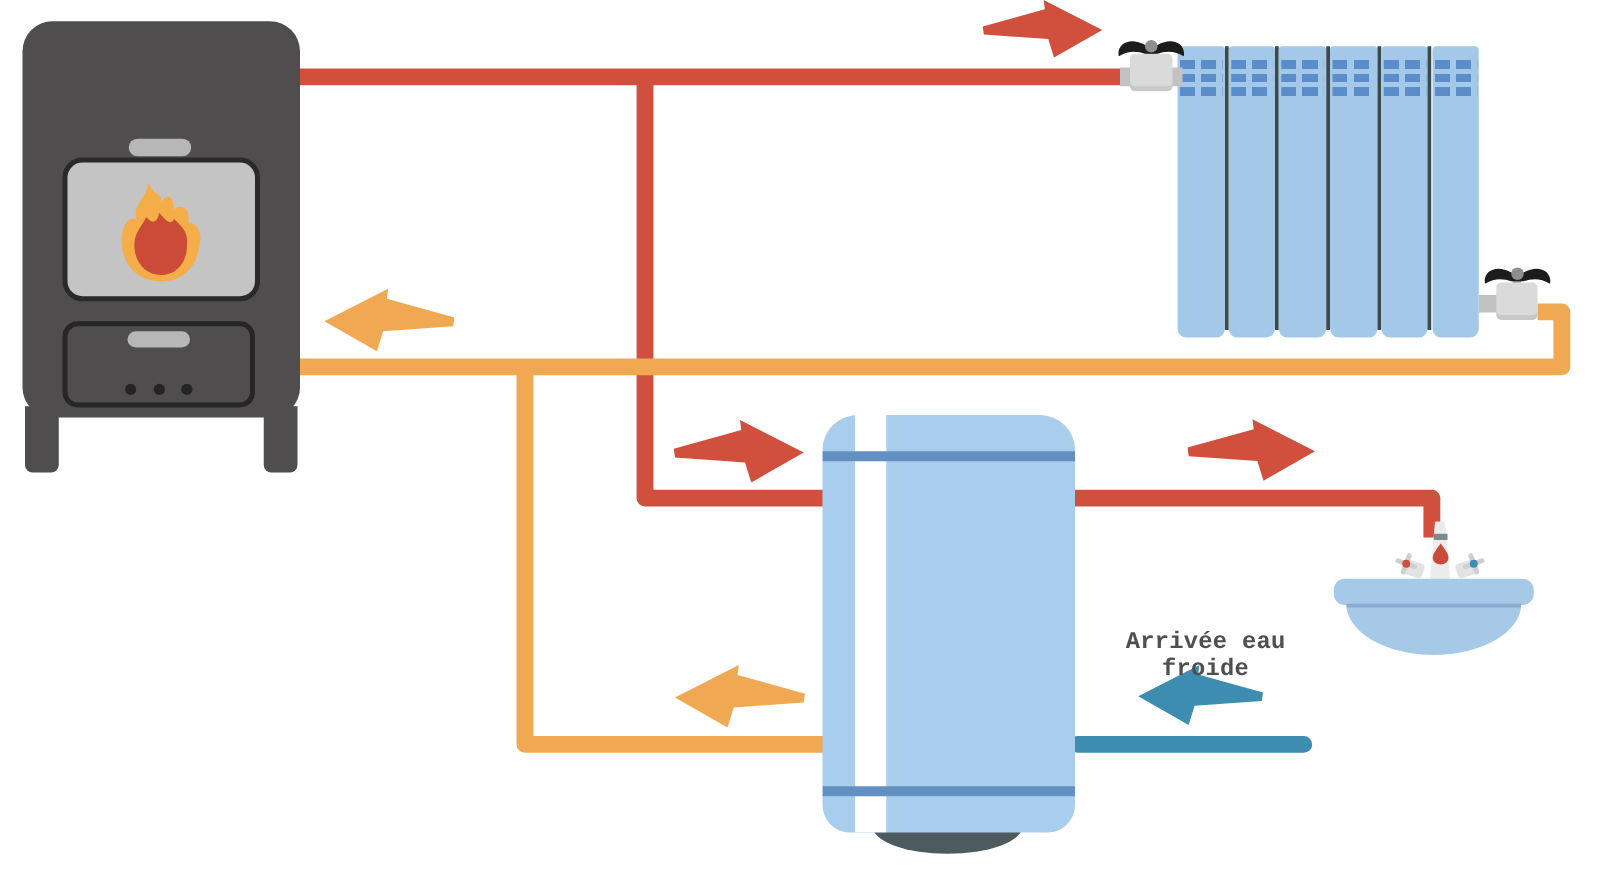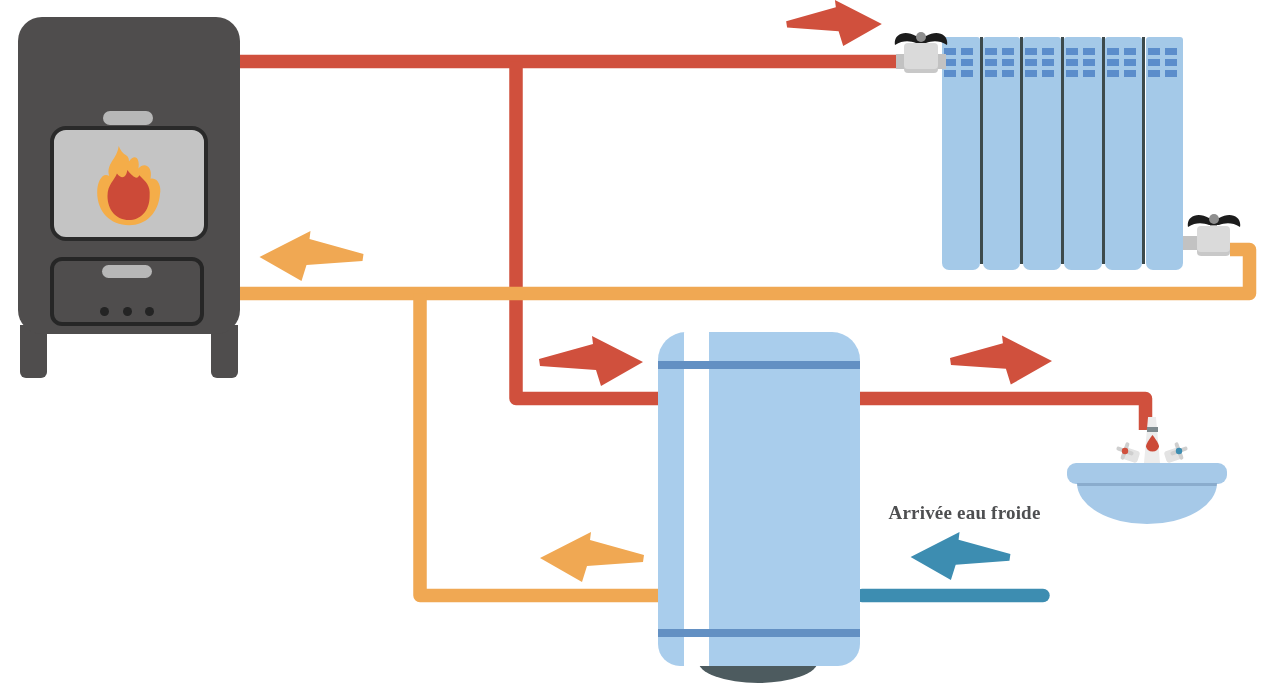--- a/index.html
+++ b/index.html
@@ -6,21 +6,21 @@
     --hot:#d0503d; --ret:#f0a853; --cold:#3d8db1;
     --radiator:#a4c9e8; --vent:#5b8dcb; --divider:#3c4a4c;
     --tank:#a9cdec; --tankBand:#6390c3; --tankBase:#4d5b5f;
     --stove:#4f4d4d; --win:#c4c4c4; --winBorder:#2a2a2a;
     --flameOuter:#f4ad49; --flameInner:#cc4a38;
     --metal:#b7b7b7; --valveBody:#dadada; --valveStub:#c2c2c2;
     --handleBlack:#1c1c1c; --sink:#a6c9e8; --text:#4e4f51;
   }
   html,body{margin:0;padding:0;background:#fff;}
   .scene{position:relative;width:1280px;height:699px;background:#fff;overflow:hidden;
-         font-family:Liberation Serif, serif;}
+         font-family:Liberation Mono, monospace;}
   .abs{position:absolute;}
   .pipes{position:absolute;left:0;top:0;}
   
   .arrow{position:absolute;}
   .arrow svg{display:block;width:100%;height:100%;}
   .arrow.left svg{transform:scaleX(-1);}
   
   .stove-body{left:18px;top:17px;width:222px;height:317px;background:var(--stove);border-radius:24px;}
   .stove-leg{top:325px;width:27px;height:53px;background:var(--stove);border-radius:0 0 6px 6px;}
   .handle-pill{background:var(--metal);border-radius:7px;}

